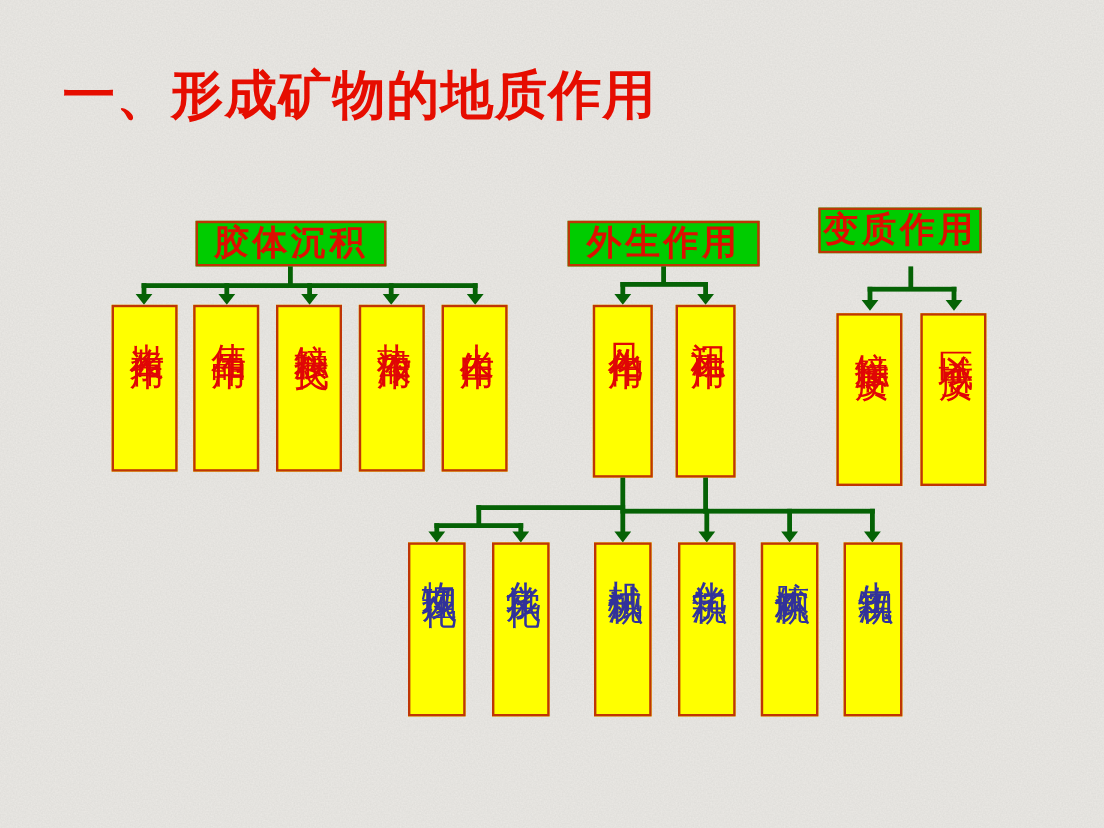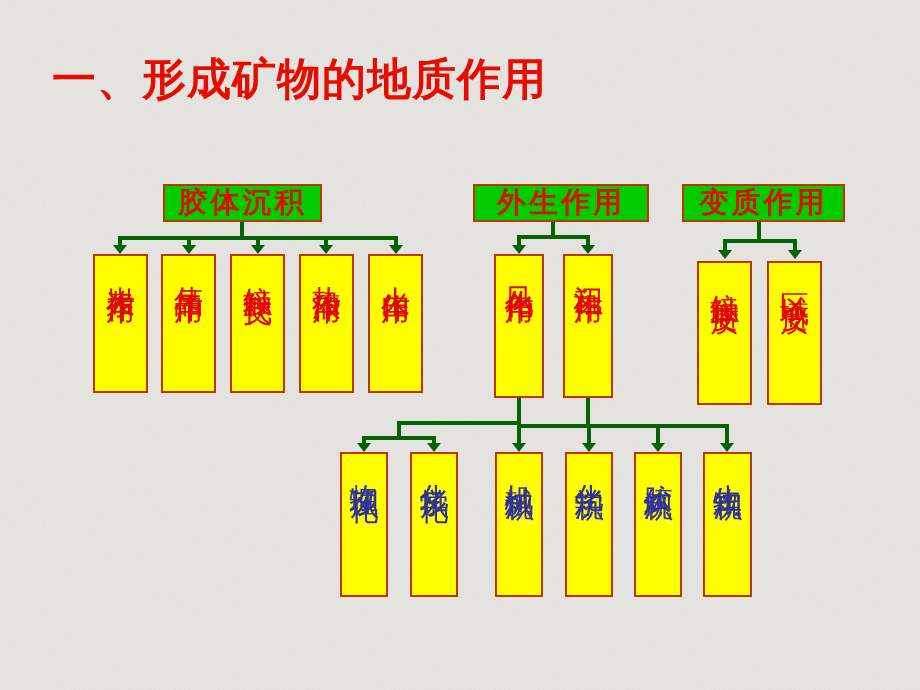--- a/index.html
+++ b/index.html
@@ -1,18 +1,18 @@
 <!DOCTYPE html>
 <html lang="zh"><head>
 <meta charset="utf-8">
 <style>
   html,body{margin:0;padding:0;background:#eae9e5;}
   .stage{
     position:relative;width:920px;height:690px;overflow:hidden;
-    font-family:Liberation Sans, sans-serif;
+    font-family:Liberation Mono, monospace;
     background:#ebe9e5;
   }
   .noise{position:absolute;left:0;top:0;pointer-events:none;}
   .title{
     position:absolute;left:52px;top:50px;margin:0;
     font-size:44px;font-weight:bold;color:#e60d00;
     letter-spacing:1px;white-space:nowrap;
   }
   .gbox{
     position:absolute;height:38px;box-sizing:border-box;
@@ -53,22 +53,22 @@
         <feColorMatrix type="matrix" values="0 0 0 0 0.45  0 0 0 0 0.45  0 0 0 0 0.43  0 0 0 0.9 0"></feColorMatrix>
       </filter>
     </defs>
     <rect width="920" height="690" fill="#ebe9e5"></rect>
     <rect width="920" height="690" filter="url(#grain)" opacity="0.26"></rect>
   </svg>
 
   <h1 class="title">一、形成矿物的地质作用</h1>
 
   <div class="gbox" style="left:163px;top:184px;width:159px;">胶体沉积</div>
-  <div class="gbox" style="left:473px;top:184px;width:176px;">外生作用</div>
-  <div class="gbox" style="left:682px;top:184px;width:163px;">变质作用</div>
+  <div class="gbox" style="left:473px;top:184px;width:160px;">外生作用</div>
+  <div class="gbox" style="left:682px;top:173px;width:136px;">变质作用</div>
 
   <div class="vline" style="left:240px;top:222px;height:17px;"></div>
   <div class="hline" style="left:118px;top:236px;width:280px;"></div>
   <div class="vline" style="left:118px;top:236px;height:11px;"></div>
   <div class="ahead" style="left:113px;top:245px;"></div>
   <div class="vline" style="left:187px;top:236px;height:11px;"></div>
   <div class="ahead" style="left:182px;top:245px;"></div>
   <div class="vline" style="left:256px;top:236px;height:11px;"></div>
   <div class="ahead" style="left:251px;top:245px;"></div>
   <div class="vline" style="left:324px;top:236px;height:11px;"></div>

